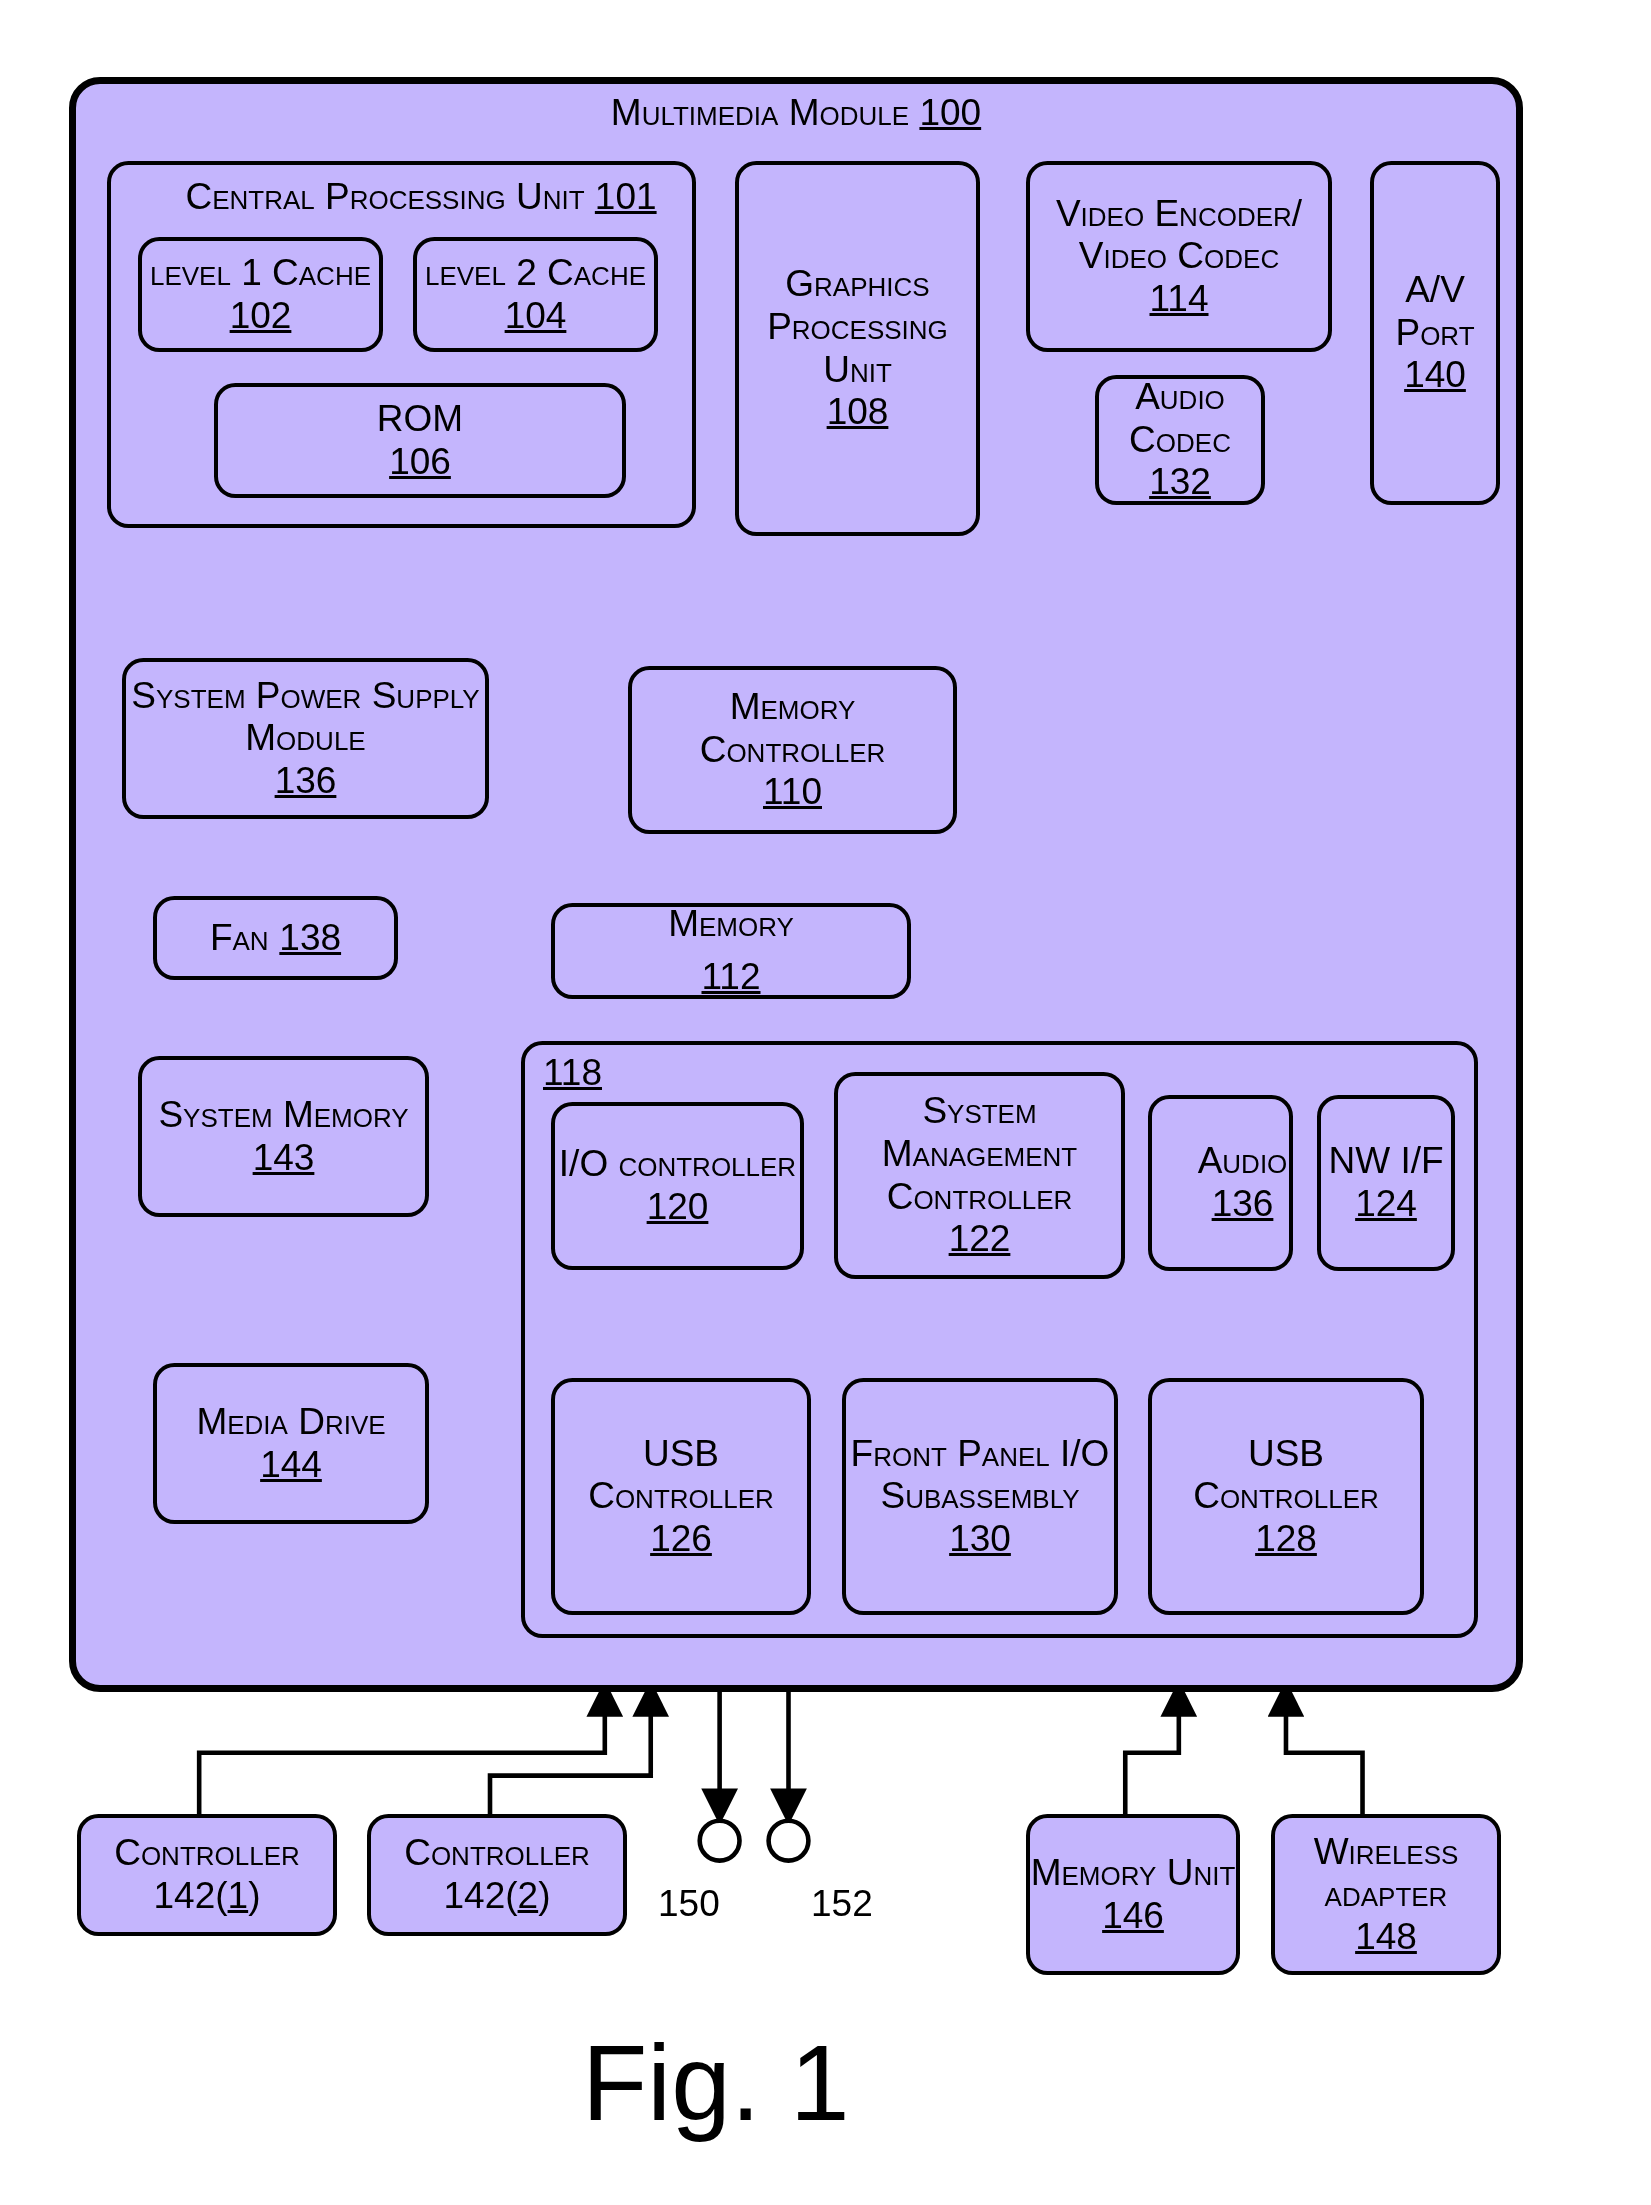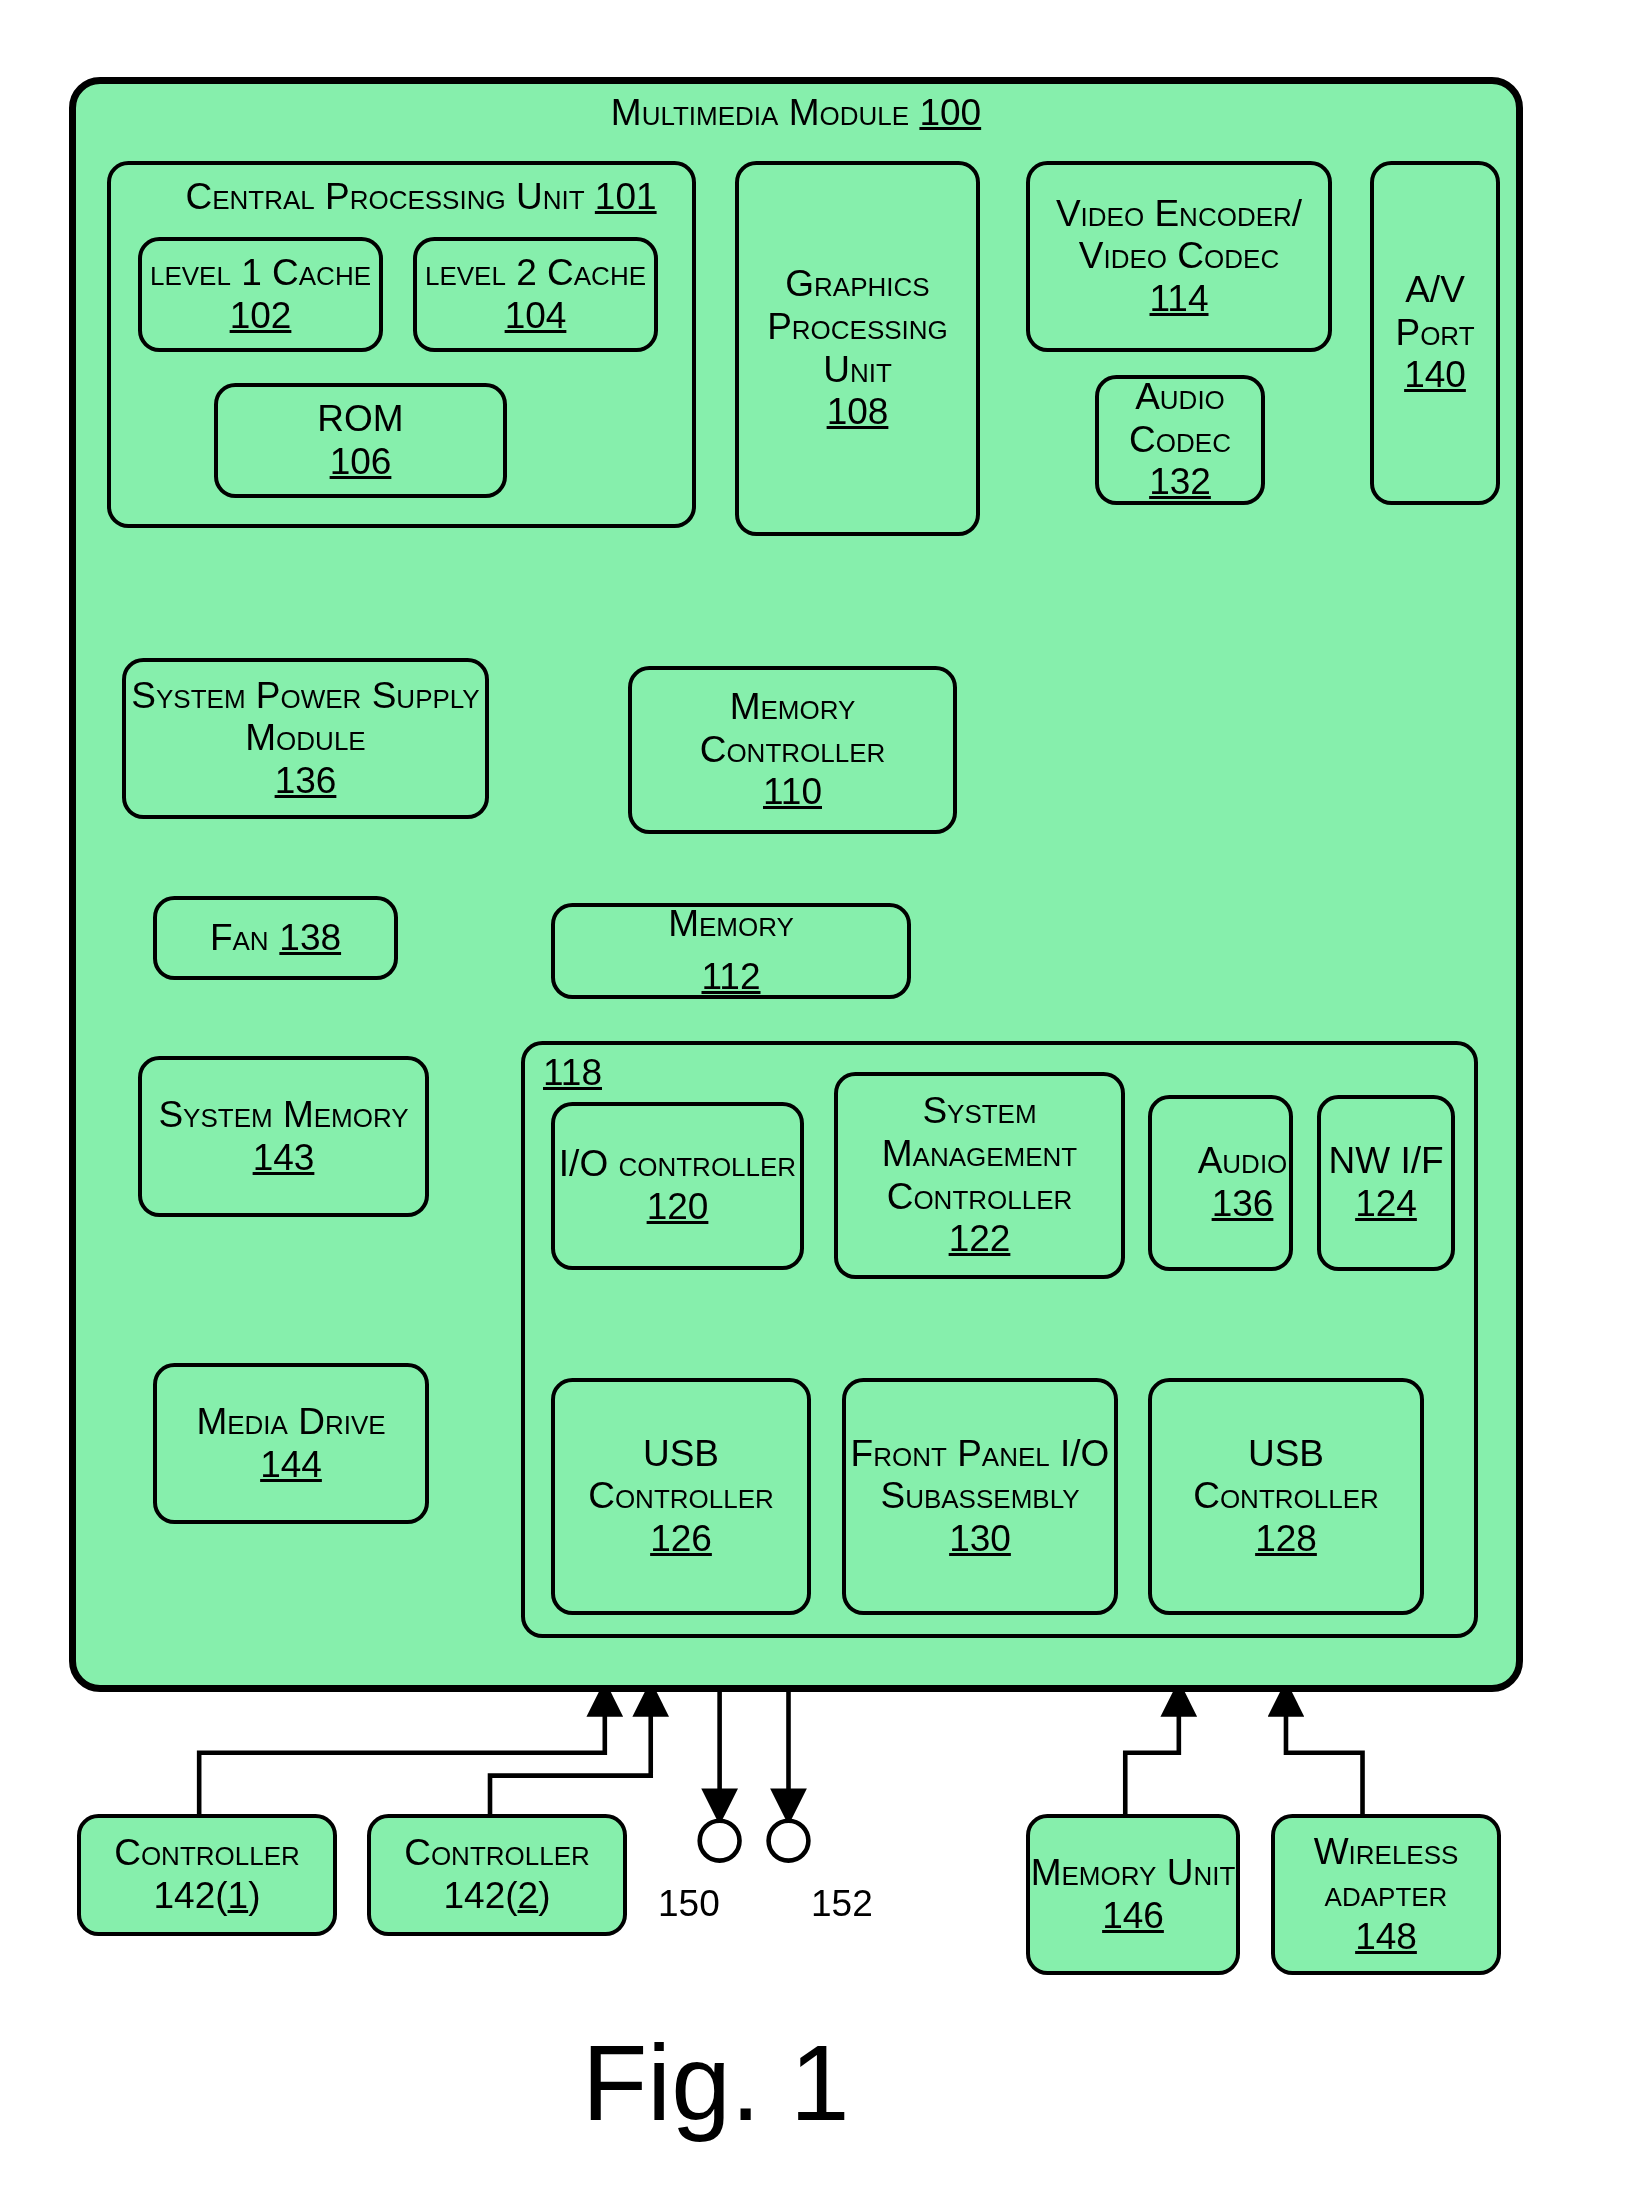--- a/index.html
+++ b/index.html
@@ -3,21 +3,21 @@
 <meta charset="utf-8">
 <style>
   * { box-sizing: border-box; }
   html, body { margin: 0; padding: 0; background: #fff; }
   body { font-family: Arial, Helvetica, sans-serif; color: #000; }
   .canvas { position: relative; width: 1652px; height: 2205px; }
   .box {
     position: absolute;
     border: 4.6px solid #000;
     border-radius: 21.4px;
-    background: #86efac;
+    background: #c4b5fd;
     display: flex;
     flex-direction: column;
     align-items: center;
     justify-content: center;
     text-align: center;
     font-variant: small-caps;
     line-height: 1.15;
   }
   .box.outer { border-width: 7.7px; border-radius: 31px; }
   .title-row { position: absolute; text-align: center; font-variant: small-caps; }
@@ -103,21 +103,21 @@
   </div>
 
   <div class="box" style="left:138px; top:237px; width:245px; height:115px;">
     <span class="label">level 1 Cache</span>
     <span class="label num">102</span>
   </div>
   <div class="box" style="left:413px; top:237px; width:245px; height:115px;">
     <span class="label">level 2 Cache</span>
     <span class="label num">104</span>
   </div>
-  <div class="box" style="left:214px; top:383px; width:293px; height:115px;text-align:center;">
+  <div class="box" style="left:214px; top:383px; width:412px; height:115px;text-align:center;">
     <span class="label">ROM</span>
     <span class="label num">106</span>
   </div>
 
   <div class="box" style="left:735px; top:161px; width:245px; height:375px;">
     <span class="label">Graphics Processing Unit</span>
     <span class="label num">108</span>
   </div>
 
   <div class="box" style="left:1026px; top:161px; width:306px; height:191px;">

